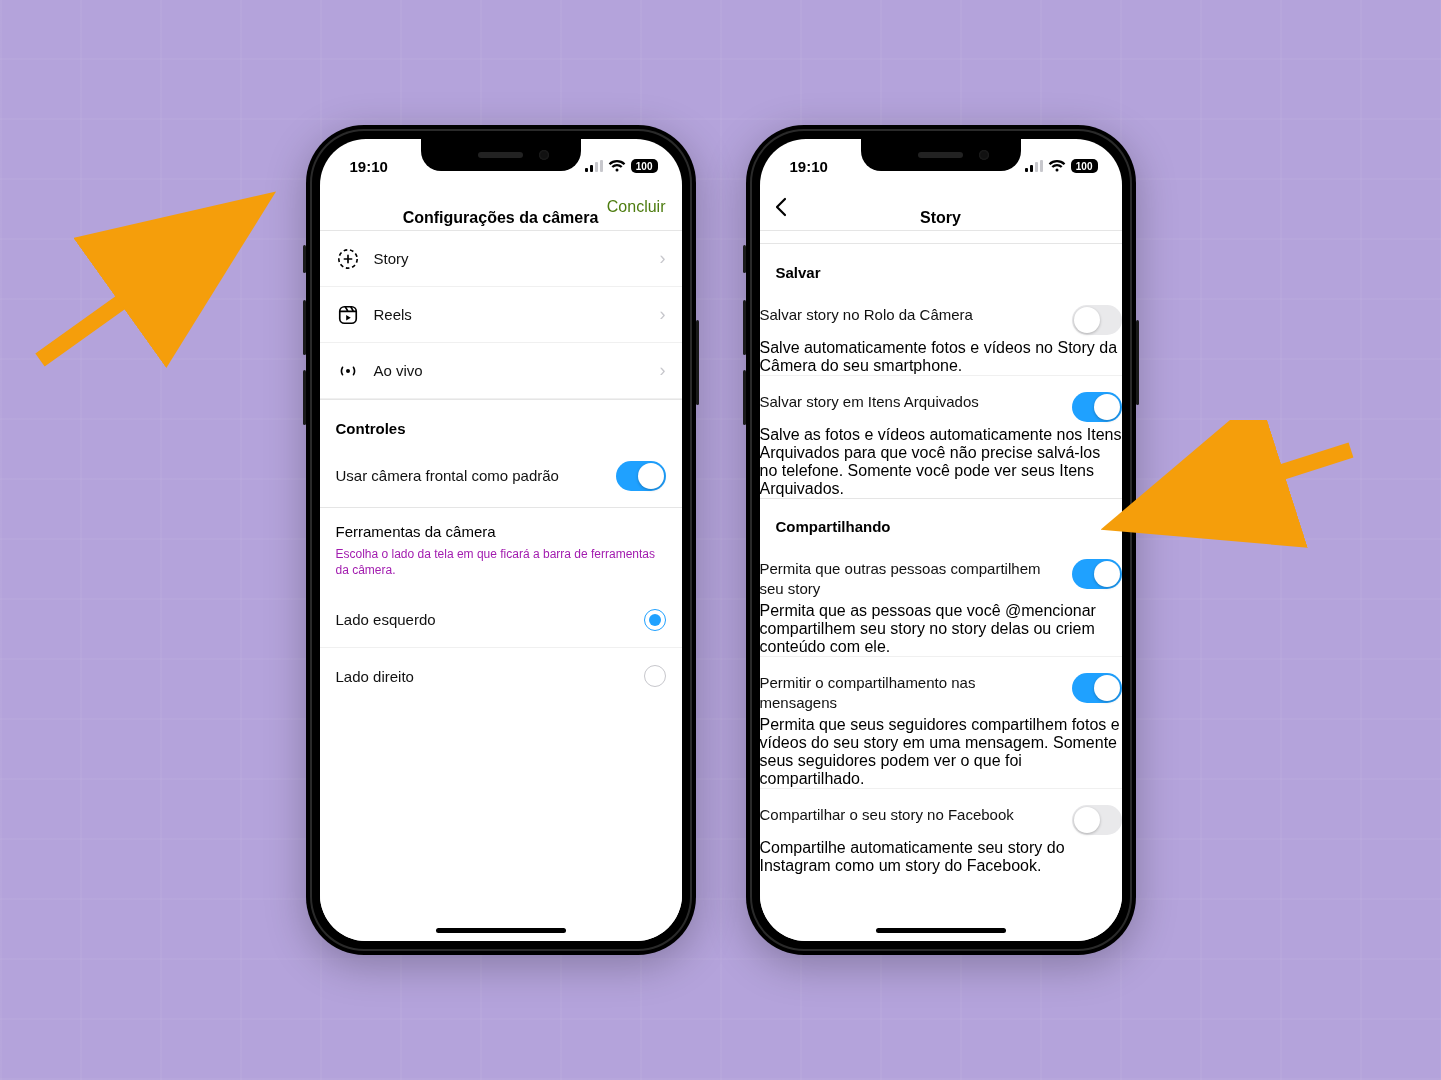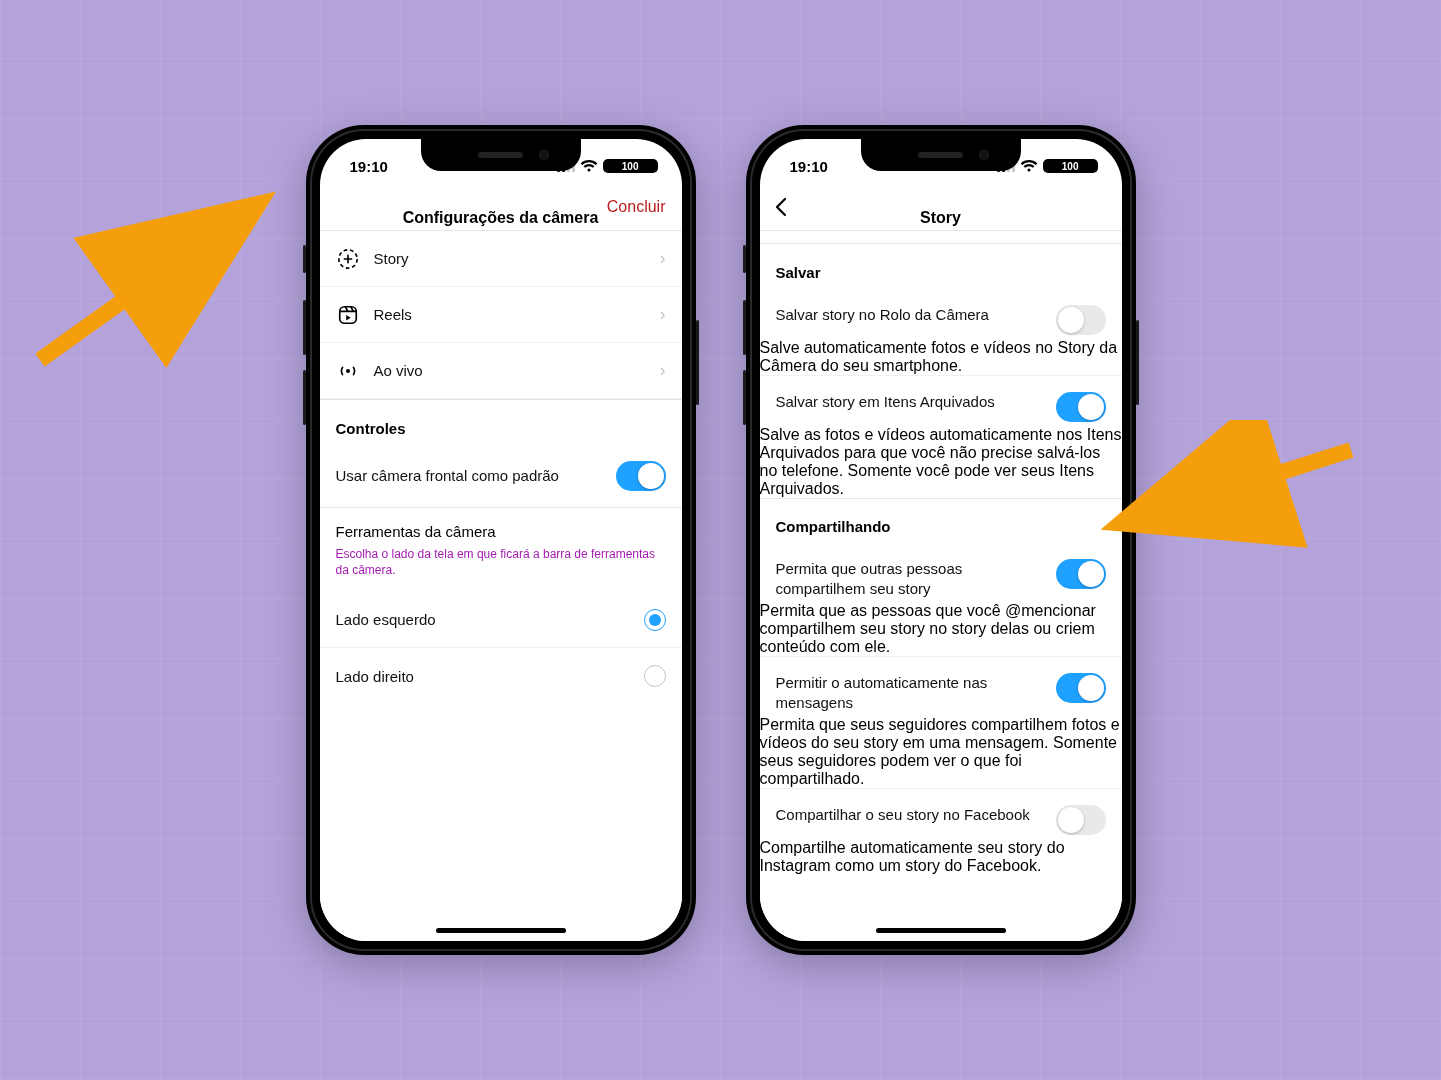--- a/index.html
+++ b/index.html
@@ -83,34 +83,34 @@
     justify-content: space-between;
     padding: 10px 24px 0 30px;
     font-size: 15px;
     font-weight: 600;
   }
   .status .right { display:flex; align-items:center; gap:5px; }
   .status svg { display:block; }
   .battery-badge {
     display:inline-flex; align-items:center; justify-content:center;
     background:#000; color:#fff; font-size:10px; font-weight:700;
-    border-radius:5px; padding:1px 19px; min-width:26px; height:14px;
+    border-radius:5px; padding:1px 5px; min-width:26px; height:14px;
   }
 
   
   .navbar {
     height: 48px;
     display:flex; align-items:center; justify-content:center;
     position: relative;
     border-bottom: 0.5px solid #e5e5e5;
   }
   .navbar .title { font-size:16px; font-weight:700;margin-top:22px; }
   .navbar .left, .navbar .right-slot {
     position:absolute; top:0; bottom:0; display:flex; align-items:center;
-    font-size:16px; color:#b91c1c;
+    font-size:16px; color:#4d7c0f;
   }
   .navbar .left  { left:14px; }
   .navbar .right-slot { right:16px; font-weight:400; }
 
   
   .content { height: calc(100% - 44px - 48px); overflow:hidden; background:#fff; }
   .section-title {
     font-size:15px; font-weight:700; padding:20px 16px 8px;
   }
   .row {
@@ -151,21 +151,21 @@
   }
   .thin-divider  { height:0.5px; background:#e5e5e5; }
 
   .home-indicator {
     position:absolute; bottom:8px; left:50%; transform:translateX(-50%);
     width:130px; height:5px; border-radius:3px; background:#000;
   }
 
   
   .setting {
-    display:flex; padding:16px 16px 4px; gap:12px;
+    display:flex; padding:16px 0 4px; gap:12px;
   }
   .setting .text { flex:1; }
   .setting .text .t { font-size:15px; color:#111; line-height:1.3; }
   .setting-wrap { border-bottom:0.5px solid #f0f0f0; }
   .setting-wrap.nolast{border-bottom:none;}
 
   
   .arrow { position:absolute; pointer-events:none; }
   .arrow svg { display:block; }
 
@@ -360,21 +360,21 @@
             <span class="toggle on">
                 <span class="knob"></span>
               </span>
           </div>
           <div class="desc">Permita que as pessoas que você @mencionar compartilhem seu story no story delas ou criem conteúdo com ele.</div>
         </div>
 
         <div class="setting-wrap">
           <div class="setting">
             <div class="text">
-                <div class="t" style="max-width:230px;">Permitir o automaticamente nas mensagens</div>
+                <div class="t" style="max-width:230px;">Permitir o compartilhamento nas mensagens</div>
               </div>
             <span class="toggle on">
                 <span class="knob"></span>
               </span>
           </div>
           <div class="desc">Permita que seus seguidores compartilhem fotos e vídeos do seu story em uma mensagem. Somente seus seguidores podem ver o que foi compartilhado.</div>
         </div>
 
         <div class="setting-wrap nolast">
           <div class="setting">

